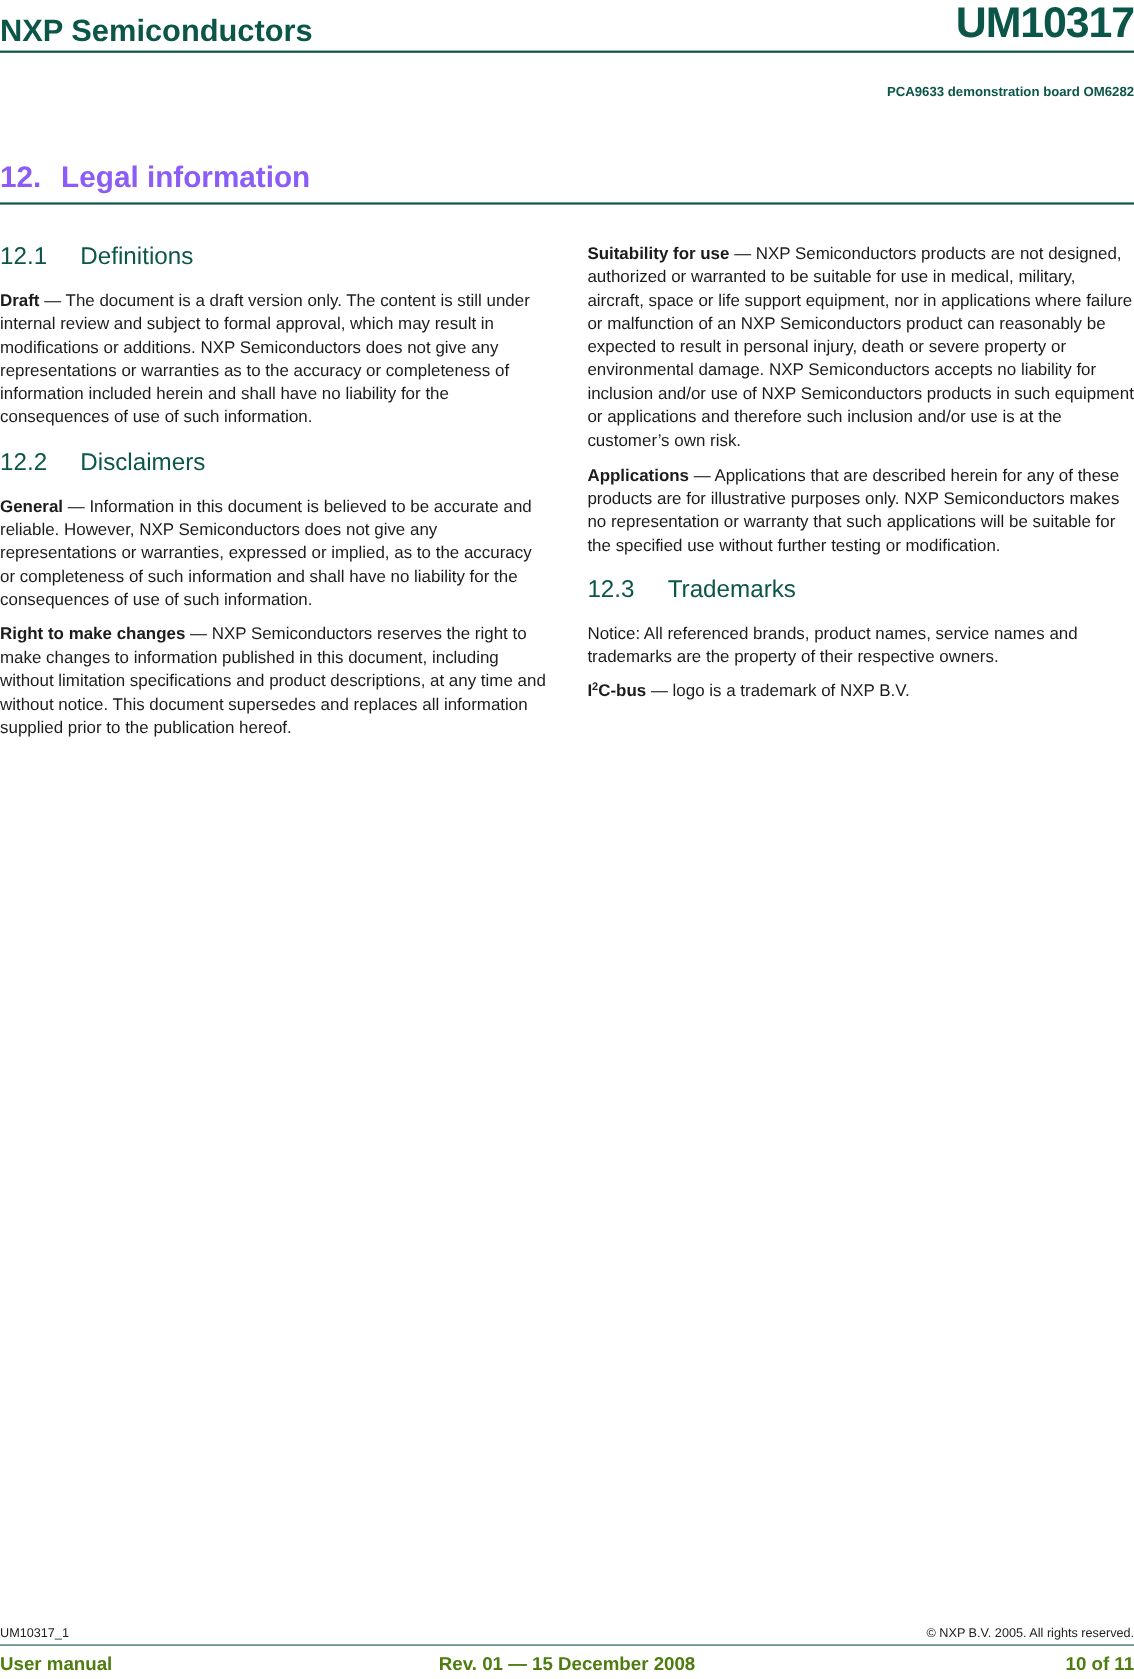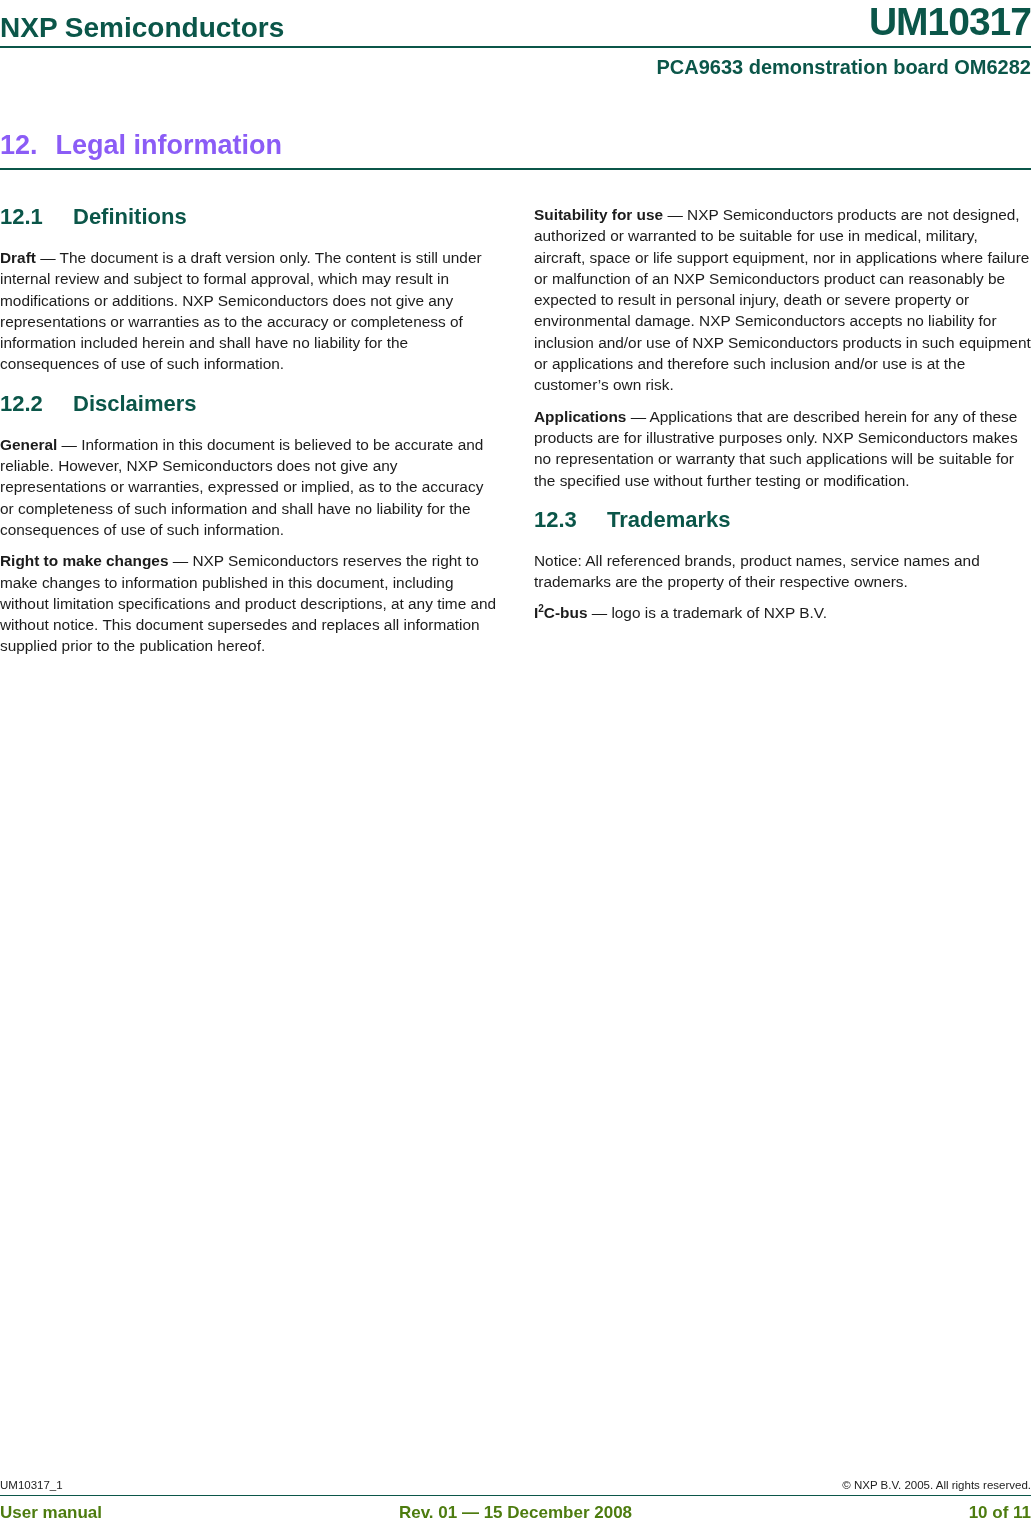--- a/index.html
+++ b/index.html
@@ -23,22 +23,22 @@
   .vendor {
     font-size: 28px; font-weight: bold; color: #0b5649;
     line-height: 28px;
   }
   .doc-number {
     font-size: 39px; font-weight: bold; color: #0b5649;
     line-height: 40px; letter-spacing: -1px;
   }
   .doc-subtitle {
     text-align: right;
-    font-size: 20px; font-weight: bold; color: #0b5649;
-    margin-top: 8px; line-height: 22px;
+    font-size: 12px; font-weight: bold; color: #0b5649;
+    margin-top: 24px; line-height: 22px;
   }
 
   
   .doc-title {
     margin-top: 52px;
     font-size: 27px; font-weight: bold; color: #8b5cf6;
     line-height: 30px;
     display: flex;
   }
   .doc-title .num { margin-right: 18px; }
@@ -48,21 +48,21 @@
 
   
   .columns {
     margin-top: 34px;
     display: flex;
     gap: 36px;
   }
   .col { width: 498px; flex: 0 0 498px; }
 
   h3.sec {
-    font-size: 22px; font-weight: bold; color: #0b5649;
+    font-size: 22px; font-weight: normal; color: #0b5649;
     line-height: 26px; margin: 16px 0 17px 0;
     display: flex;
   }
   h3.sec .num { flex: 0 0 73px; }
   h3.sec.first { margin-top: 0; }
 
   p.para {
     font-size: 15.4px; line-height: 21.3px;
     margin: 0 0 10px 0;
   }

